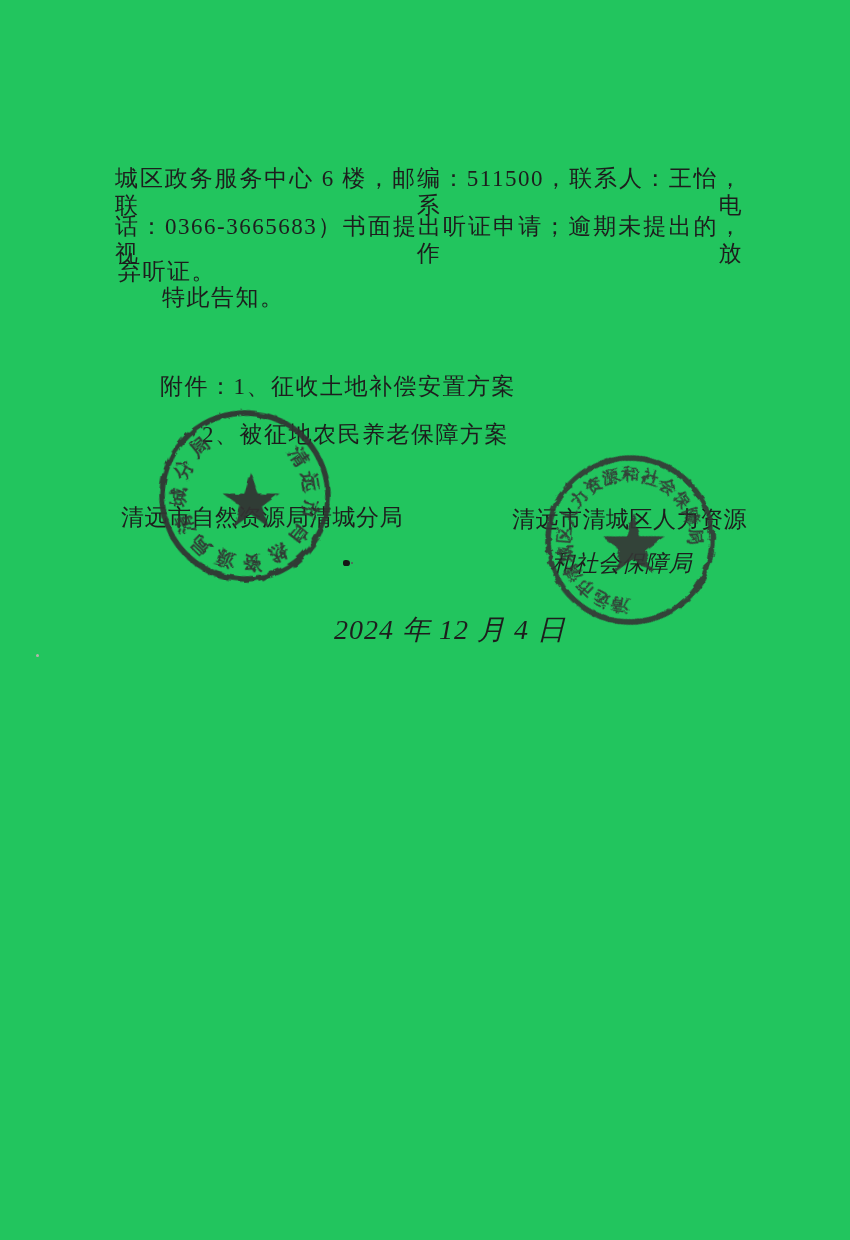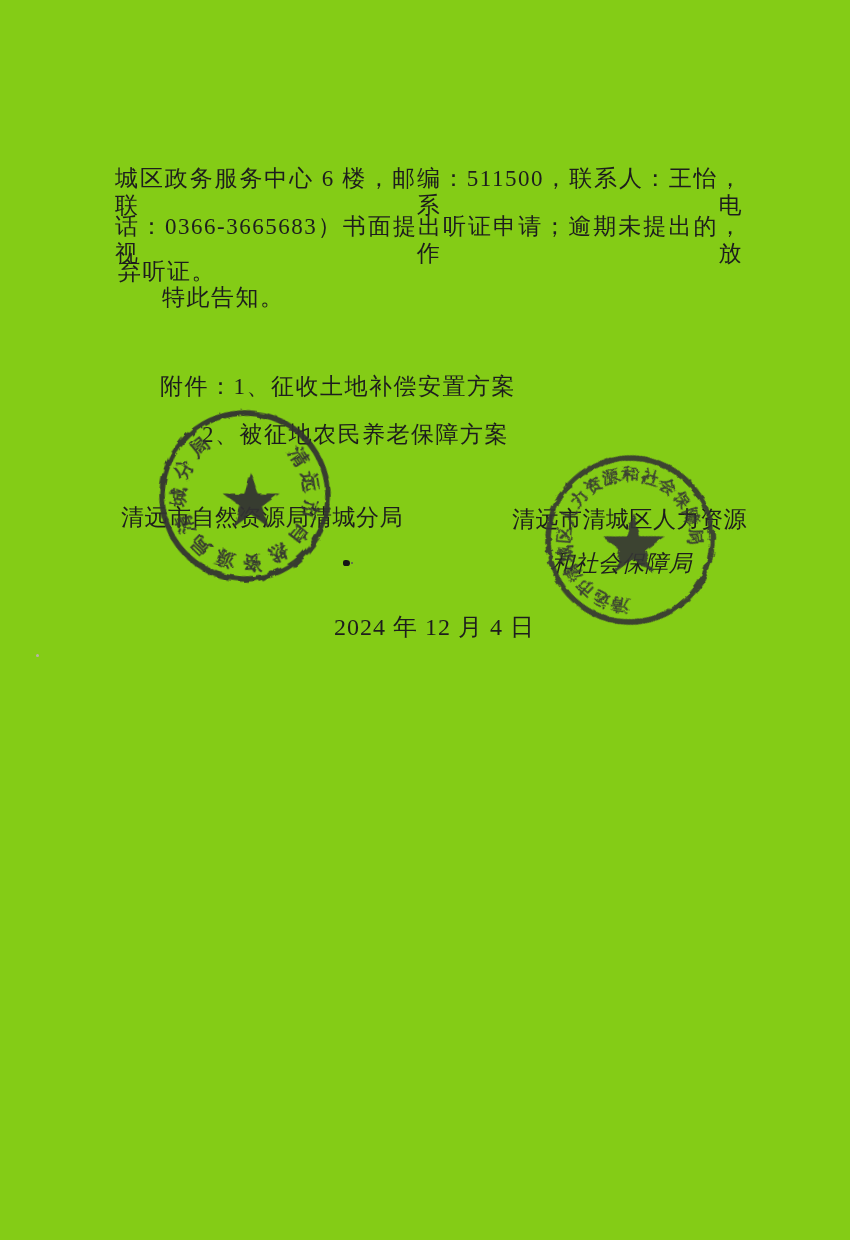--- a/index.html
+++ b/index.html
@@ -1,39 +1,39 @@
 <!DOCTYPE html>
 <html><head>
 <meta charset="utf-8">
 <style>
   html,body{margin:0;padding:0;background:#e8e8e8;}
   .page{
     position:relative;
     width:850px;height:1240px;
     margin:0 auto;
-    background:#84cc16;
+    background:#22c55e;
     overflow:hidden;
     font-family:"Liberation Serif","DejaVu Serif",serif;
     color:#1d1d1d;
   }
   .tline{
     position:absolute;
     font-size:23px;
     line-height:1.18;
     letter-spacing:1.5px;
     white-space:pre;
   }
   .just{
     width:628px;
     white-space:normal;
     text-align:justify;
     text-align-last:justify;
   }
   .org{font-size:23px;letter-spacing:0.5px;}
-  .date{font-size:24px;letter-spacing:1px;}
+  .date{font-size:28px;letter-spacing:1px;font-style:italic;}
   .seal{position:absolute;}
   .seal svg{display:block;}
   .ink-dot{
     position:absolute;left:343px;top:560px;
     width:7px;height:6px;border-radius:40% 60% 55% 45%;
     background:#161616;
   }
   .ink-dot::after{
     content:"";position:absolute;left:8px;top:2px;
     width:2px;height:2px;border-radius:50%;background:#5a5a5a;

